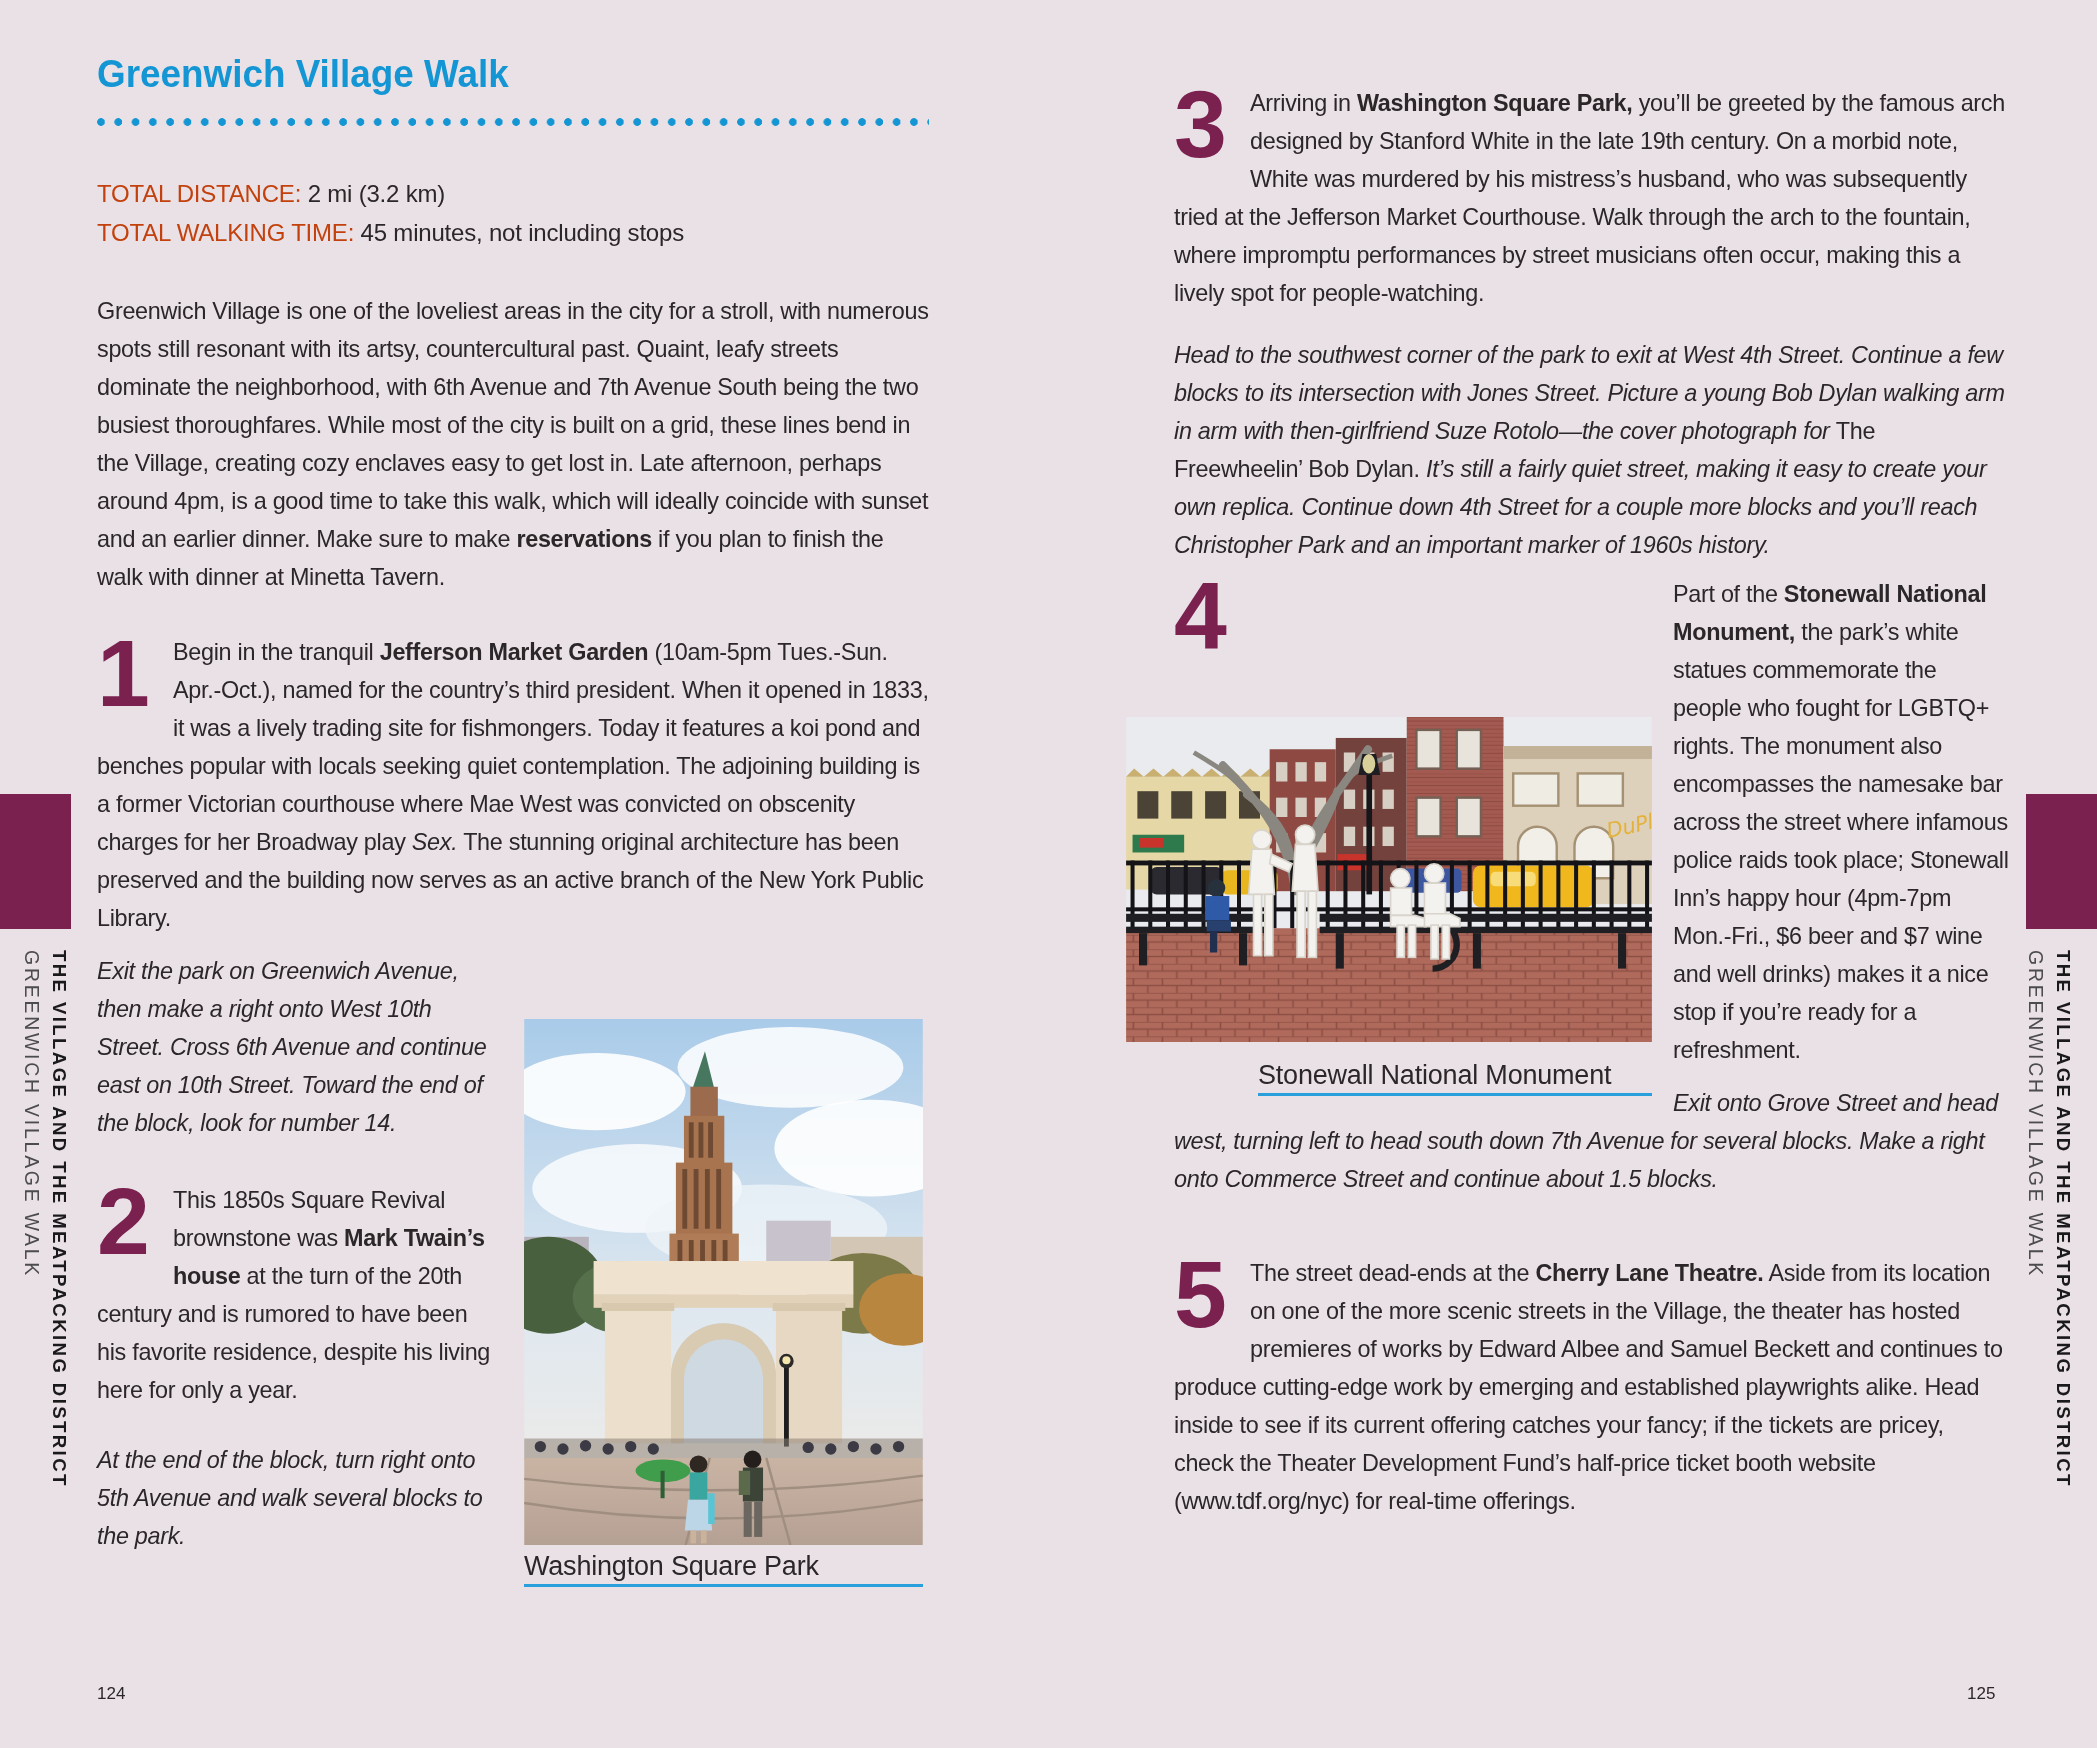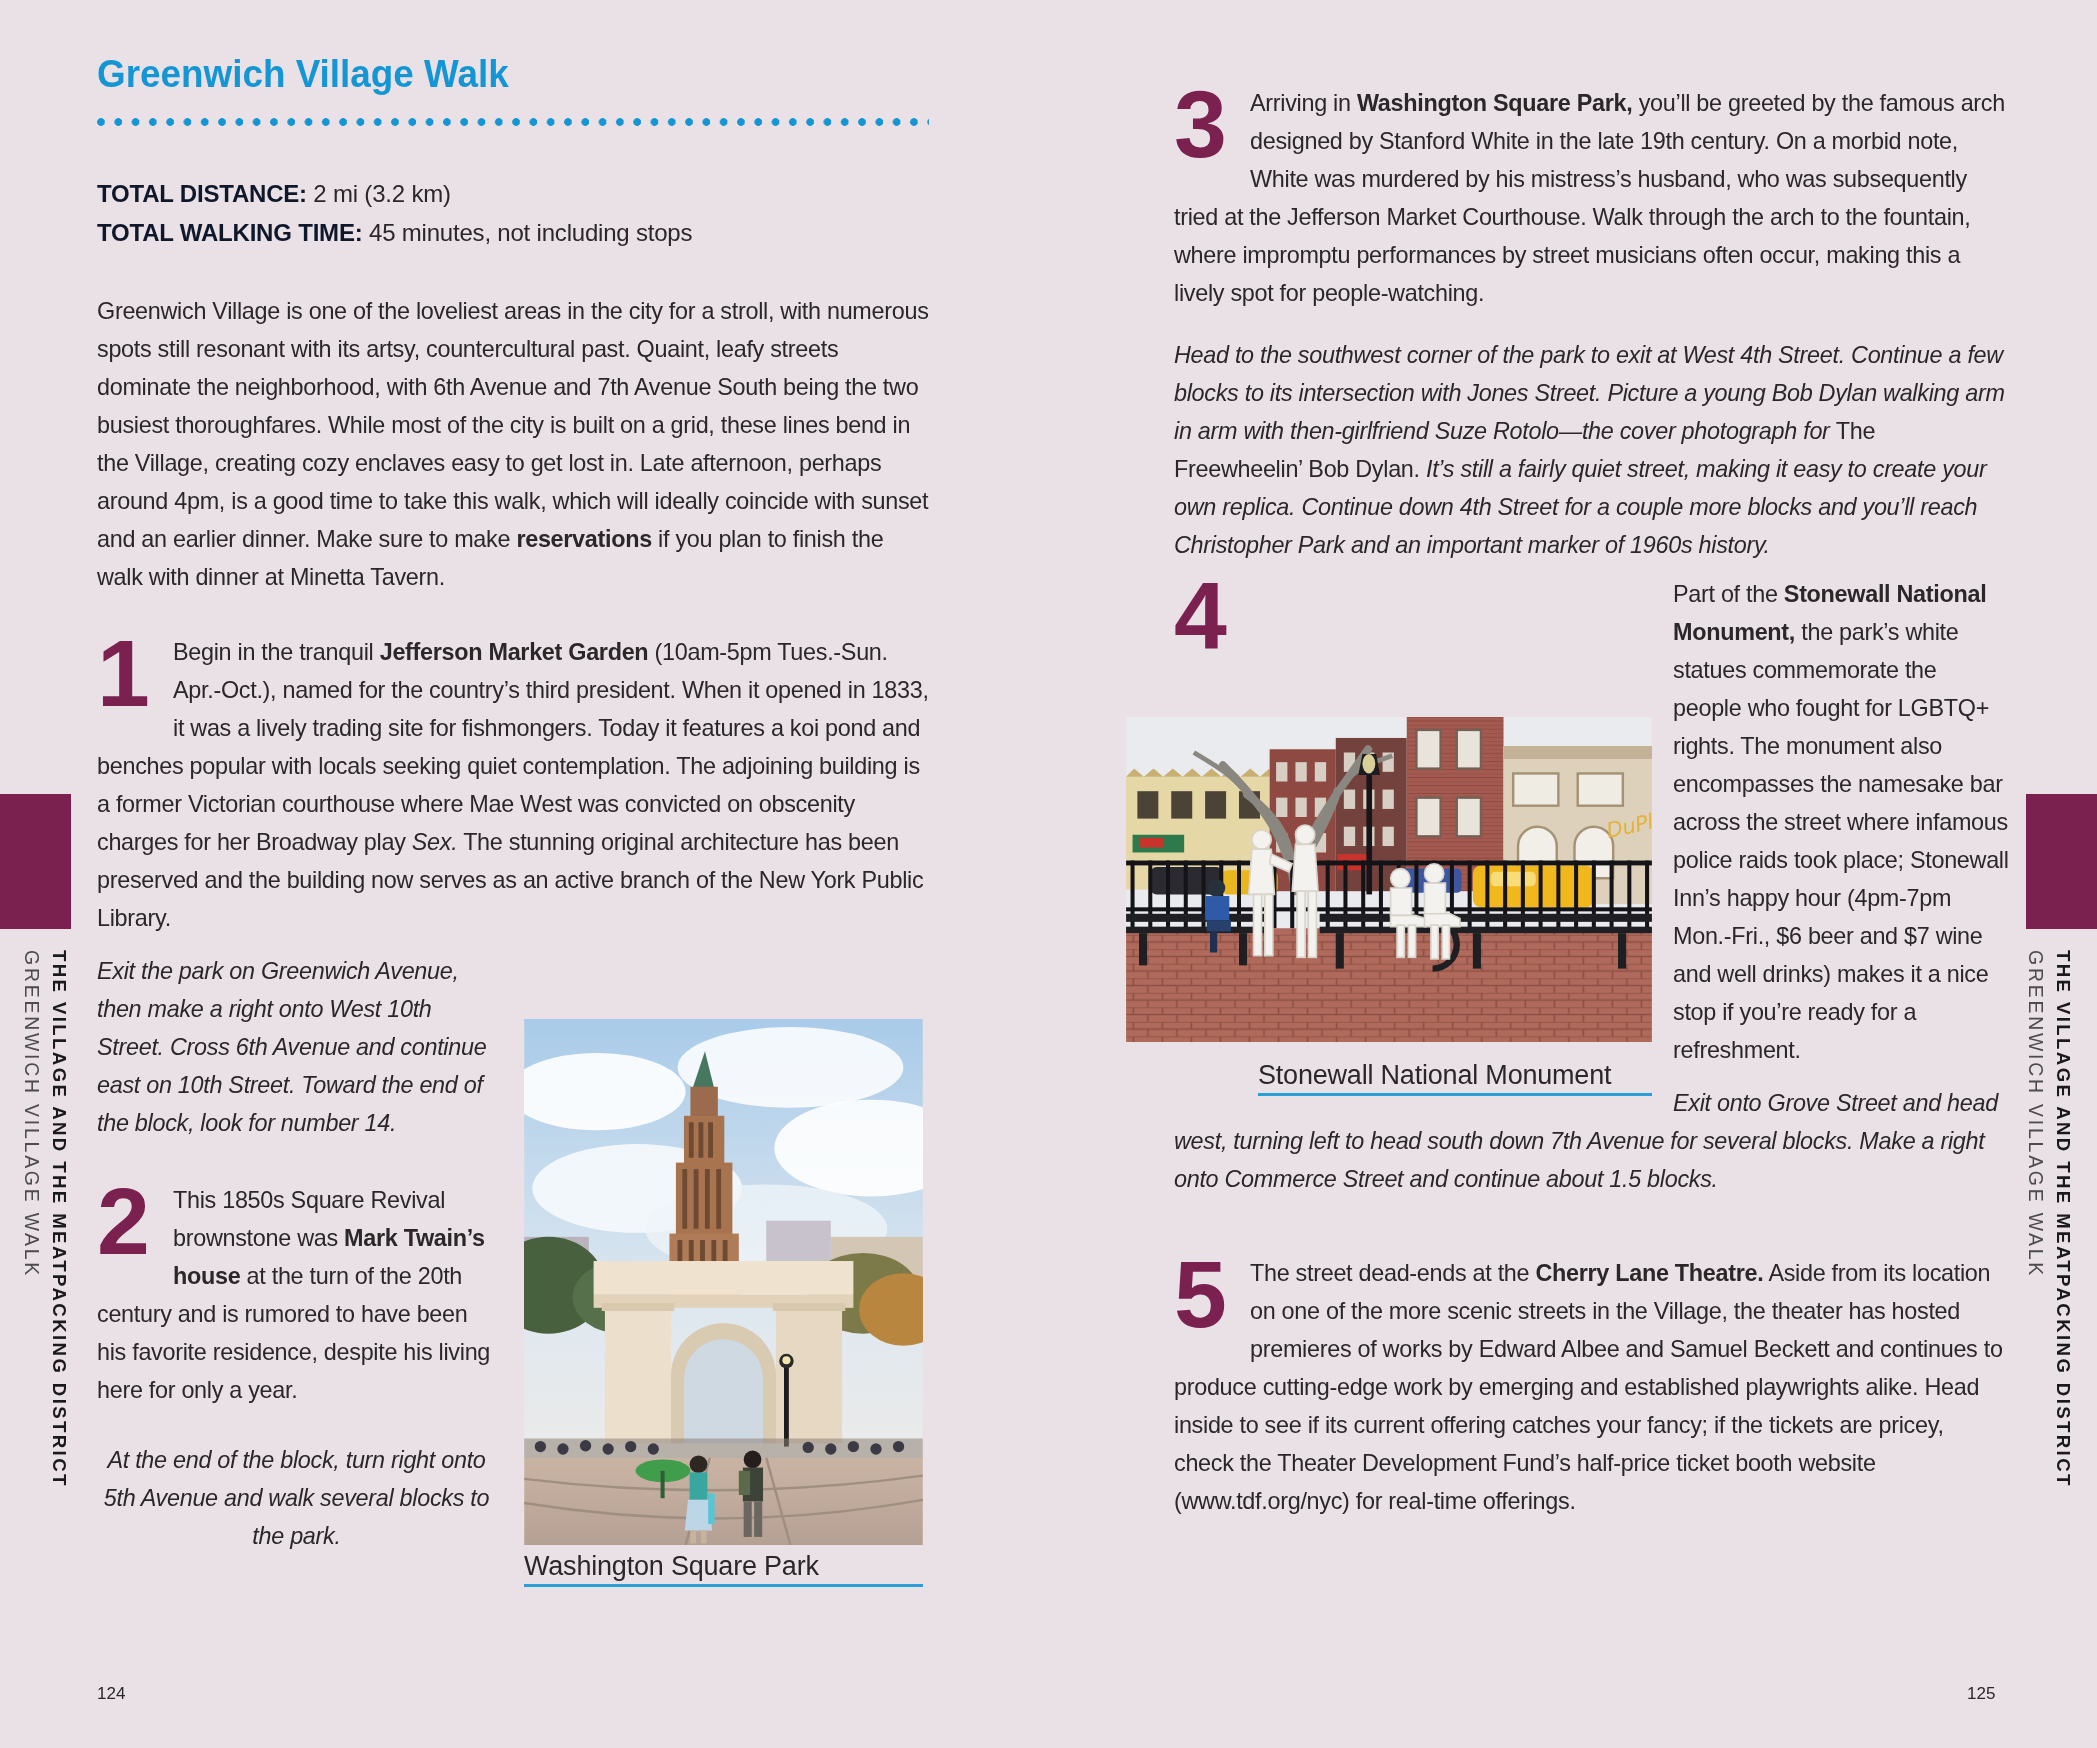--- a/index.html
+++ b/index.html
@@ -19,21 +19,21 @@
   #col-right{left:1174px;}
 
   
   .walk-title{margin:52px 0 0;font-size:38px;line-height:45px;font-weight:800;
               color:#1396d3;letter-spacing:0px;transform:scaleX(.97);transform-origin:left;}
   .dot-rule{margin-top:21px;height:9px;width:832px;
             background-image:radial-gradient(circle at 4px 4px,#1396d3 3.5px,rgba(0,0,0,0) 4.2px);
             background-size:17.3px 9px;background-repeat:repeat-x;}
   .stats{margin-top:47px;}
   .stat-line{font-size:24px;line-height:39px;letter-spacing:-0.2px;}
-  .stat-label{color:#0f172a;font-weight:bold;}
+  .stat-label{color:#c2410c;font-weight:normal;}
   .stat-value{color:#2b2628;}
 
   .para{margin:0;}
   .intro{margin-top:40px;}
   .step{margin:0;}
   .stepnum{float:left;width:60px;height:90px;margin-right:16px;
            font-size:95px;line-height:81px;font-weight:800;color:#7b2150;
            letter-spacing:-1.6px;}
 
   
@@ -194,21 +194,21 @@
         </svg>
         <span class="caption">Washington Square Park</span>
         <span class="cap-rule"></span>
       </span><span>Exit the park on Greenwich Avenue, then make a right onto West 10th Street. Cross 6th Avenue and continue east on 10th Street. Toward the end of the block, look for number 14.</span>
     </div>
 
     <p class="para body-text step" style="margin-top:39px;">
       <span class="stepnum">2</span><span><span>This 1850s Square Revival brownstone was </span><span class="b">Mark Twain’s house</span><span> at the turn of the 20th century and is rumored to have been his favorite residence, despite his living here for only a year.</span></span>
     </p>
 
-    <p class="para body-text it" style="margin-top:32px;text-align:center;">At the end of the block, turn right onto 5th Avenue and walk several blocks to the park.</p>
+    <p class="para body-text it" style="margin-top:32px;">At the end of the block, turn right onto 5th Avenue and walk several blocks to the park.</p>
   </div>
 
   <div class="col" id="col-right">
 
     <p class="para body-text step" style="margin-top:84px;">
       <span class="stepnum">3</span><span><span>Arriving in </span><span class="b">Washington Square Park,</span><span> you’ll be greeted by the famous arch designed by Stanford White in the late 19th century. On a morbid note, White was murdered by his mistress’s husband, who was subsequently tried at the Jefferson Market Courthouse. Walk through the arch to the fountain, where impromptu performances by street musicians often occur, making this a lively spot for people-watching.</span></span>
     </p>
 
     <p class="para body-text it" style="margin-top:24px;"><span>Head to the southwest corner of the park to exit at West 4th Street. Continue a few blocks to its intersection with Jones Street. Picture a young Bob Dylan walking arm in arm with then-girlfriend Suze Rotolo—the cover photograph for </span><span class="r">The Freewheelin’ Bob Dylan.</span><span> It’s still a fairly quiet street, making it easy to create your own replica. Continue down 4th Street for a couple more blocks and you’ll reach Christopher Park and an important marker of 1960s history.</span></p>
 

